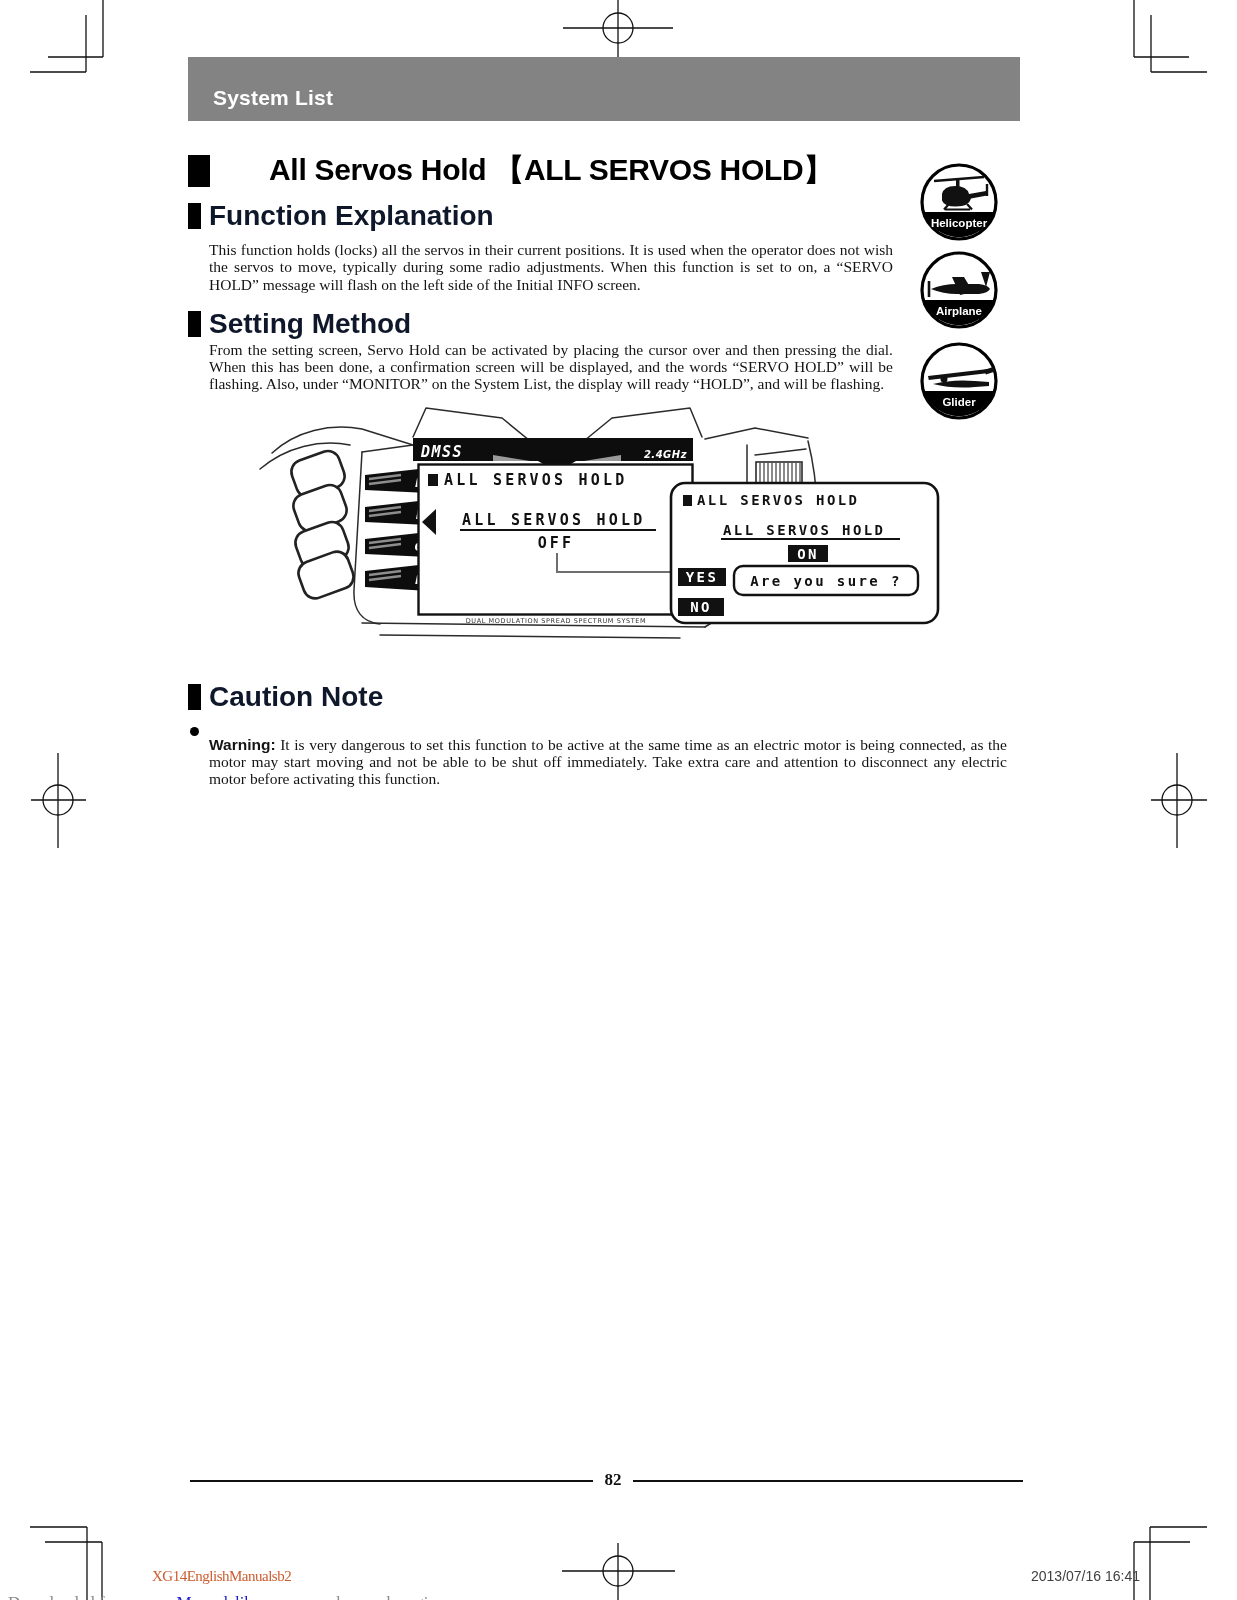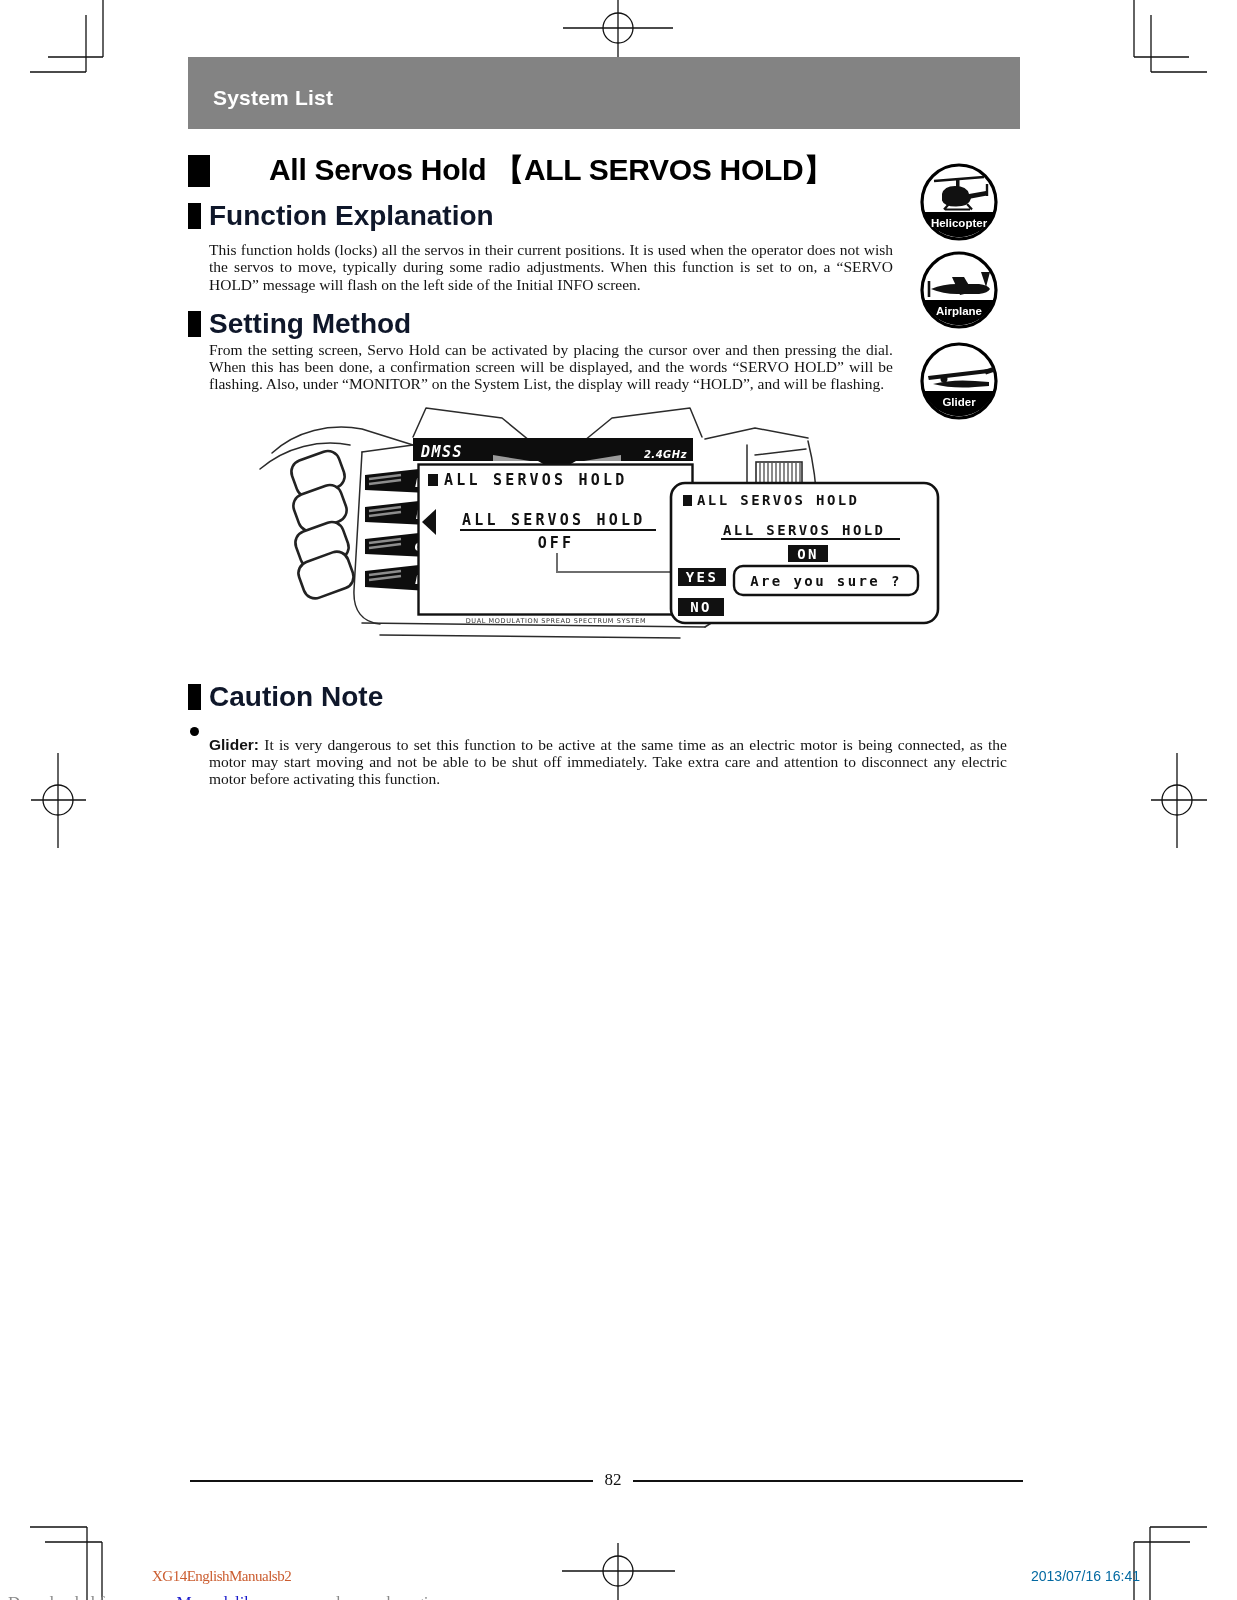--- a/index.html
+++ b/index.html
@@ -1,48 +1,48 @@
 <!DOCTYPE html>
 <html><head>
 <meta charset="utf-8">
 <style>
   html,body{margin:0;padding:0;background:#ffffff;}
   #page{position:relative;width:1237px;height:1600px;background:#ffffff;overflow:hidden;
         font-family:"Liberation Serif", serif;color:#1a1a1a;}
   
   .marks{position:absolute;left:0;top:0;pointer-events:none;}
   
-  .header-bar{position:absolute;left:188px;top:57px;width:832px;height:72px;background:#838383;}
+  .header-bar{position:absolute;left:188px;top:57px;width:832px;height:64px;background:#838383;}
   .header-title{position:absolute;left:25px;top:29px;color:#ffffff;font-family:"Liberation Sans",sans-serif;
                 font-weight:bold;font-size:21px;letter-spacing:0.2px;}
   
   .title-row{position:absolute;left:188px;top:152px;display:flex;align-items:flex-start;}
   .title-square{width:22px;height:32px;background:#000;margin-right:11px;margin-top:3px;flex:0 0 auto;}
   .page-title{font-family:"Liberation Sans",sans-serif;font-weight:bold;font-size:30px;line-height:36px;
               letter-spacing:-0.3px;color:#000;margin-left:48px;}
   .sec-heading{position:absolute;left:188px;display:flex;align-items:center;}
   .hbar{width:13px;height:26px;background:#000;margin-right:8px;flex:0 0 auto;}
   .sec-heading .htext{font-family:"Liberation Sans",sans-serif;font-weight:bold;font-size:28px;color:#0f172a;}
   
   .para{position:absolute;left:209px;width:684px;font-size:15.5px;line-height:17.4px;
         text-align:justify;color:#141414;}
   .warn-para{position:absolute;left:209px;width:798px;font-size:15.5px;line-height:17.4px;
              text-align:justify;color:#141414;}
   .warn-label{font-family:"Liberation Sans",sans-serif;font-weight:bold;}
   .warn-bullet{position:absolute;left:190px;top:727px;width:9px;height:9px;border-radius:50%;background:#000;}
   
   .rule{position:absolute;height:2px;background:#111;}
-  .page-num{position:absolute;left:592px;top:1470px;width:42px;text-align:center;font-size:17px;color:#111;}
+  .page-num{position:absolute;left:592px;top:1470px;width:42px;text-align:center;font-size:17px;color:#111;font-weight:bold;}
   
   .watermark{position:absolute;left:8px;top:1565px;font-size:17px;color:#8a8a8a;white-space:nowrap;margin-top:28px;}
   .watermark a{color:#1a1acc;text-decoration:underline;}
   .overlay-file{position:absolute;left:152px;top:1568px;font-size:15px;color:#c2410c;opacity:.85;
                 letter-spacing:-0.5px;white-space:nowrap;}
   .timestamp{position:absolute;left:1031px;top:1568px;font-family:"Liberation Sans",sans-serif;
-             font-size:14px;color:#0369a1;white-space:nowrap;}
+             font-size:14px;color:#404040;white-space:nowrap;}
   
   .lcd{font-family:"DejaVu Sans Mono",monospace;font-weight:bold;fill:#111;}
   .lcd15{font-size:15px;letter-spacing:3.2px;}
   .lcd14{font-size:14px;letter-spacing:2.4px;}
   .lcdw{fill:#fff;}
   .lcd-caption{font-family:"DejaVu Sans",sans-serif;font-size:6.5px;letter-spacing:0.6px;fill:#333;}
   .brand{font-family:"DejaVu Sans Mono",monospace;font-weight:bold;font-style:italic;font-size:15px;
          fill:#fff;letter-spacing:1.5px;}
   .ghz{font-family:"DejaVu Sans",sans-serif;font-weight:bold;font-style:italic;font-size:10px;fill:#fff;
        letter-spacing:0.5px;}
@@ -236,21 +236,21 @@
       </g>
       <text class="badge-label" x="41" y="246" text-anchor="middle">Glider</text>
     </g>
   </svg>
 
   <div class="sec-heading" style="top:681px;justify-content:flex-end;">
     <span class="hbar"></span>
     <span class="htext">Caution Note</span>
   </div>
   <span class="warn-bullet"></span>
-  <p class="warn-para" style="top:720px;"><span class="warn-label">Glider:</span><span> It is very dangerous to set this function to be active at the same time as an electric motor is being connected, as the motor may start moving and not be able to be shut off immediately. Take extra care and attention to disconnect any electric motor before activating this function.</span></p>
+  <p class="warn-para" style="top:720px;"><span class="warn-label">Warning:</span><span> It is very dangerous to set this function to be active at the same time as an electric motor is being connected, as the motor may start moving and not be able to be shut off immediately. Take extra care and attention to disconnect any electric motor before activating this function.</span></p>
 
   <div class="rule" style="left:190px;top:1480px;width:403px;"></div>
   <div class="page-num">82</div>
   <div class="rule" style="left:633px;top:1480px;width:390px;"></div>
 
   <div class="watermark"><span>Downloaded from </span><a href="#">www.Manualslib.com</a><span> manuals search engine</span></div>
   <div class="overlay-file">XG14EnglishManualsb2</div>
   <div class="timestamp">2013/07/16 16:41</div>
 
 </div>

